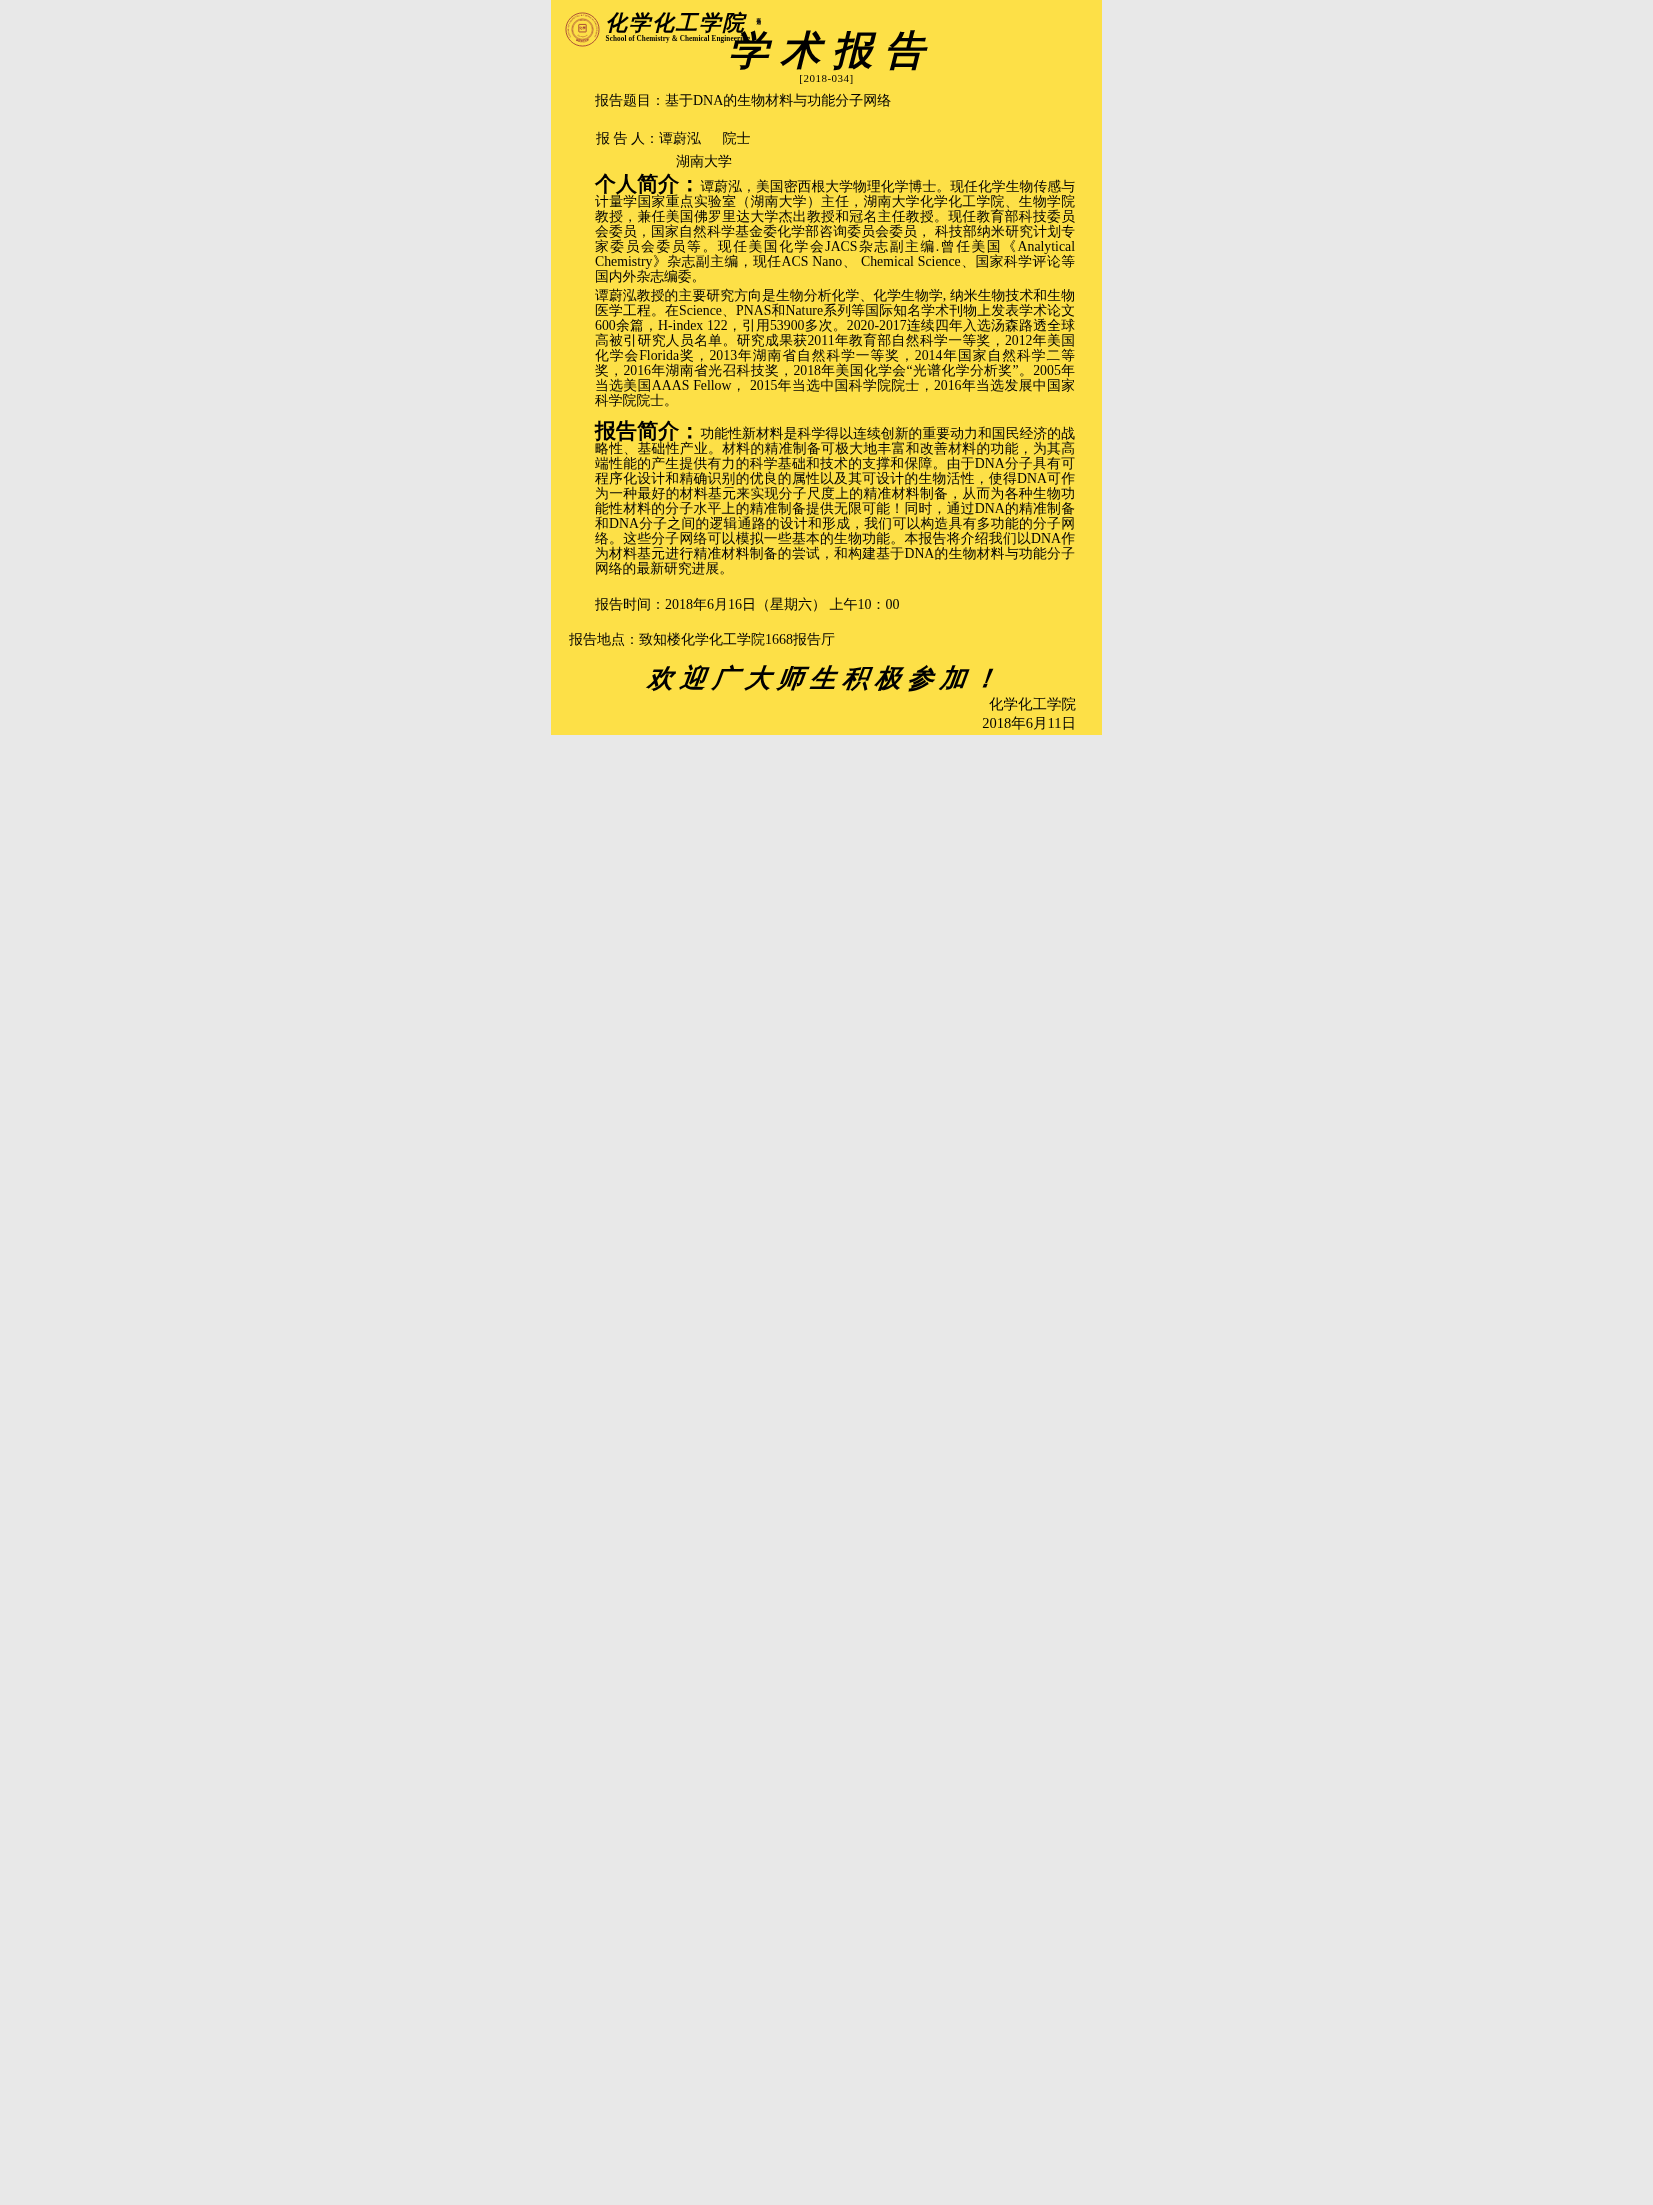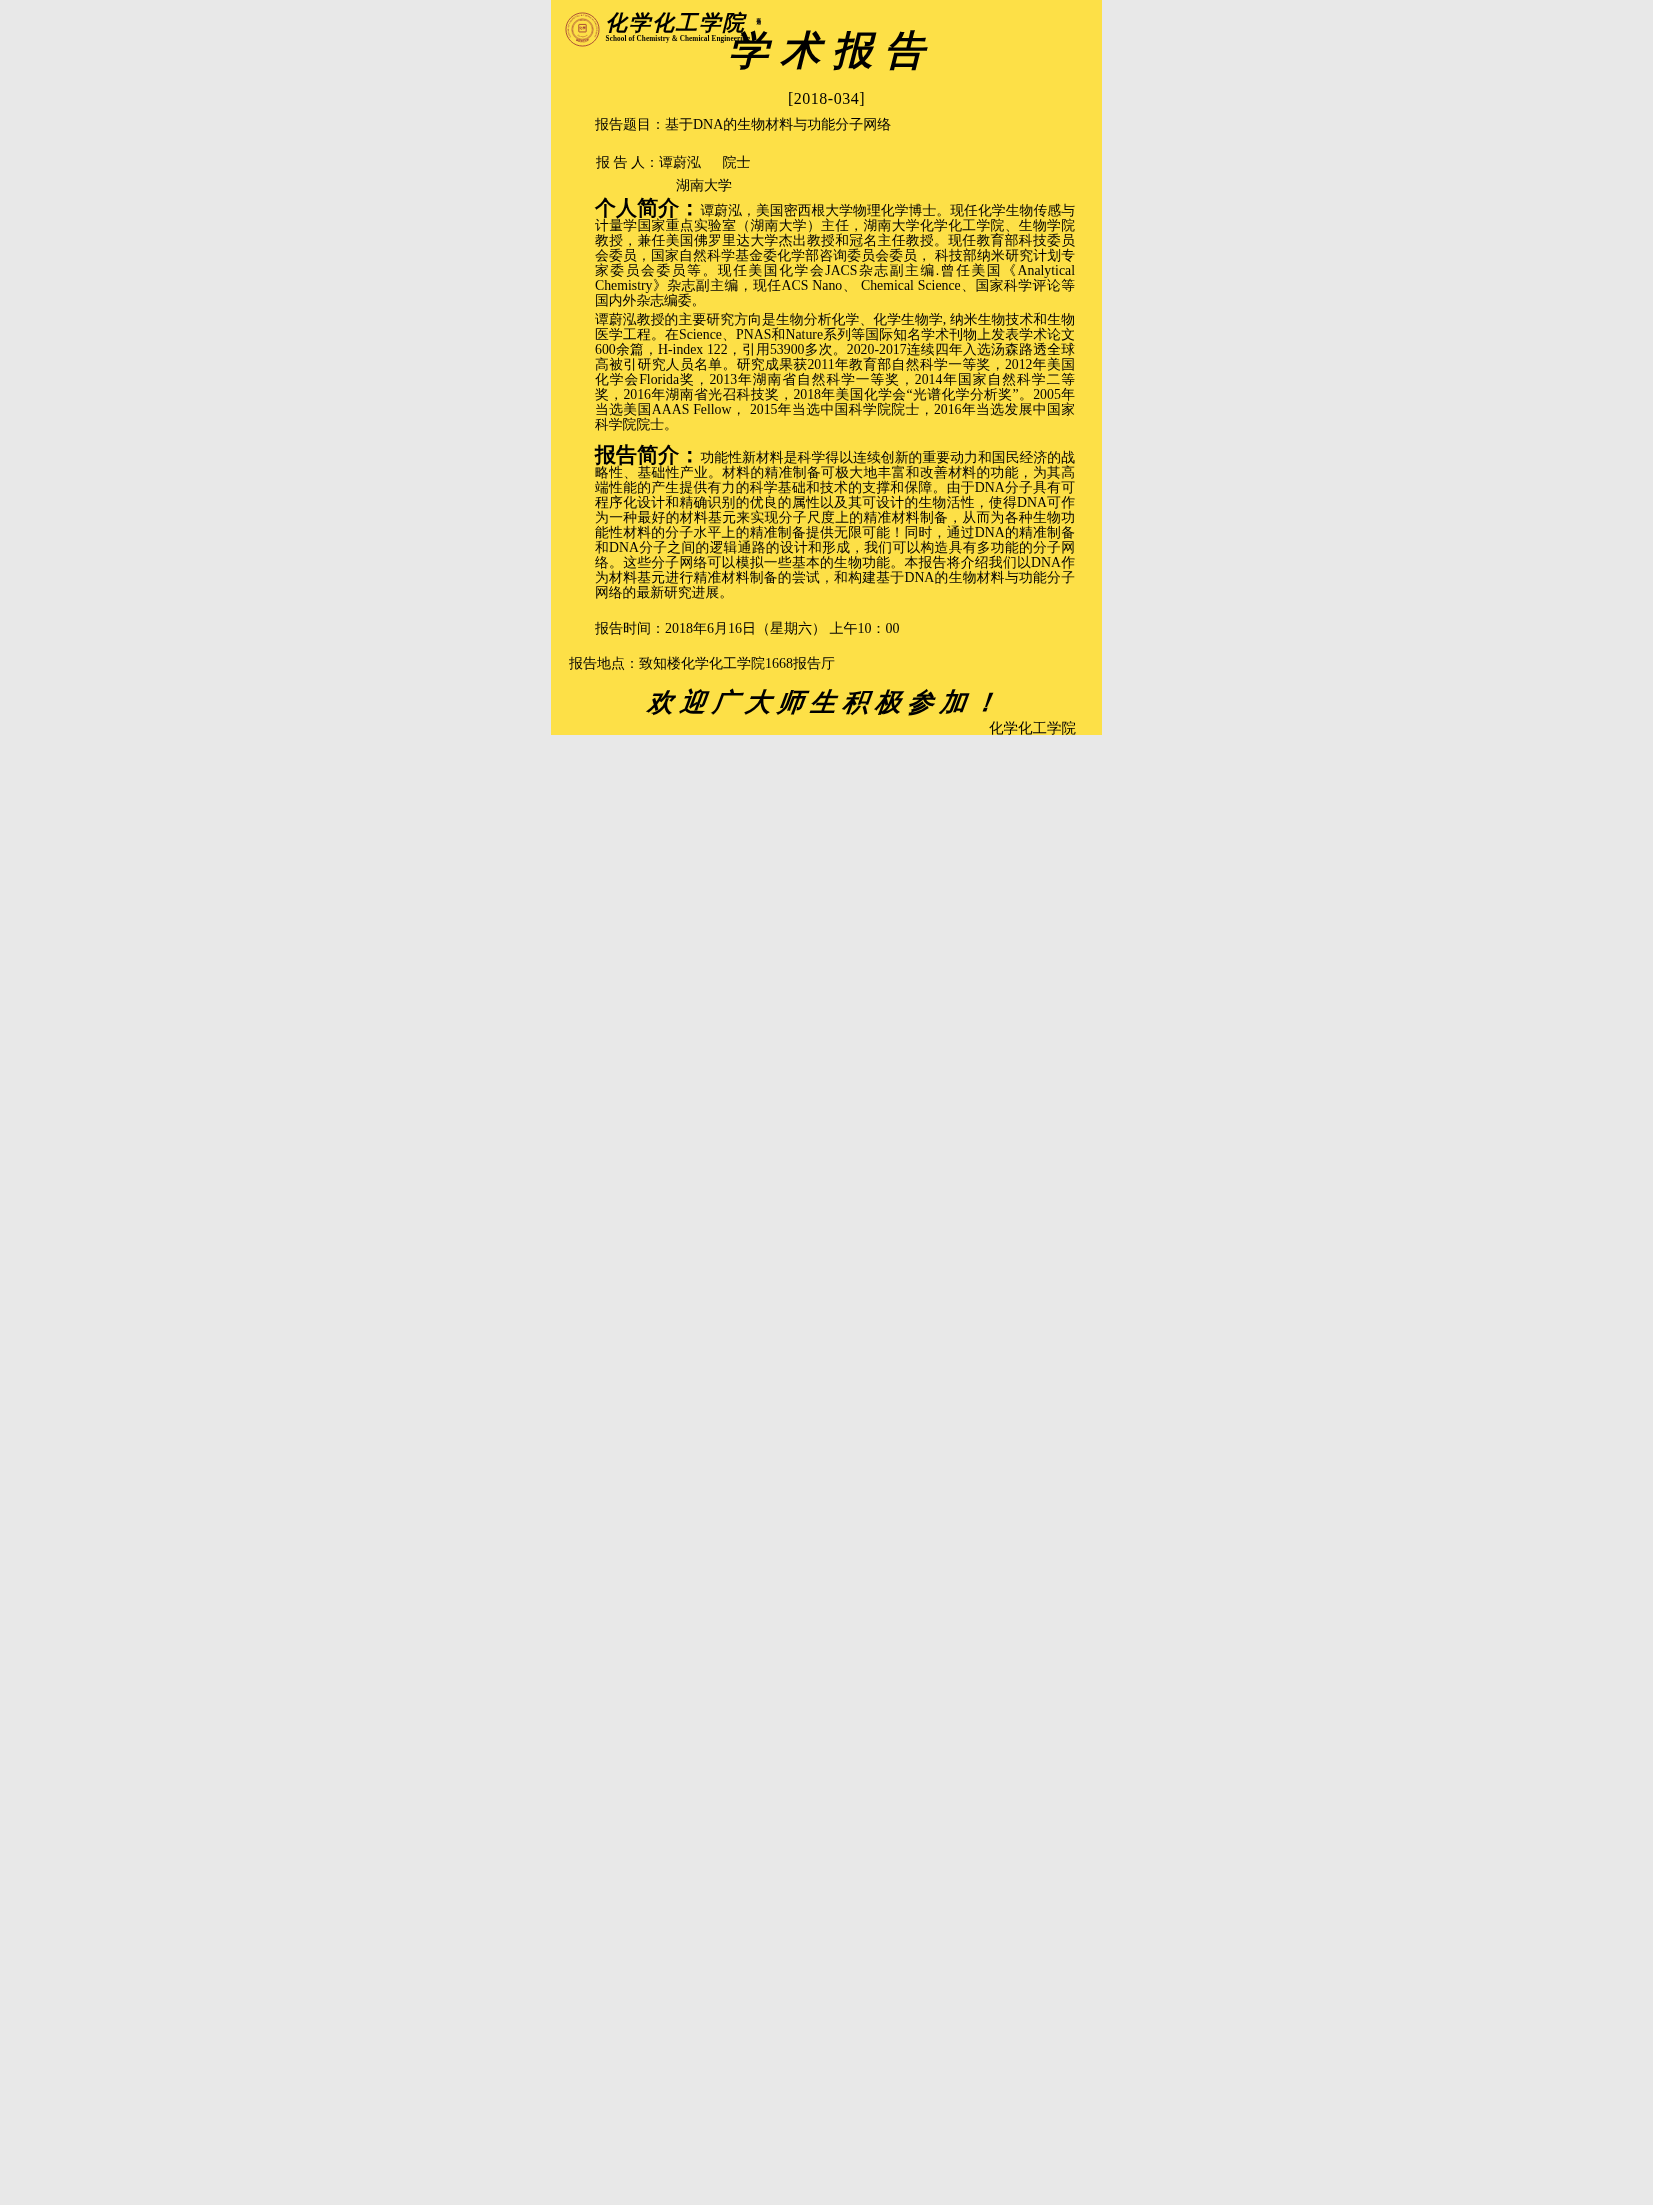--- a/index.html
+++ b/index.html
@@ -24,21 +24,21 @@
   .sig{
     writing-mode:vertical-rl;font-size:4.7px;font-weight:700;
     margin-left:4.7px;margin-top:1.9px;letter-spacing:0.9px;color:#111;
   }
   
   .title-block{text-align:center;margin:0;padding-top:31px;}
   .main-title{
     font-size:40px;font-weight:900;font-style:italic;line-height:1.0;
     letter-spacing:12px;margin-right:-12px;
   }
-  .doc-no{font-size:16px;margin-top:19px;letter-spacing:0.5px;}
+  .doc-no{font-size:11px;margin-top:1px;letter-spacing:0.5px;}
   
   .field{padding:0 27px 0 44px;font-size:14px;font-weight:400;line-height:1.25;}
   .topic-line{margin-top:8.4px;}
   .speaker-line{margin-top:20.5px;padding-left:45px;}
   .speaker-name{margin-right:21.5px;}
   .affil-line{margin-top:5.6px;text-indent:81px;}
   
   .para{
     padding:0 27px 0 44px;
     font-size:13.8px;line-height:15px;

